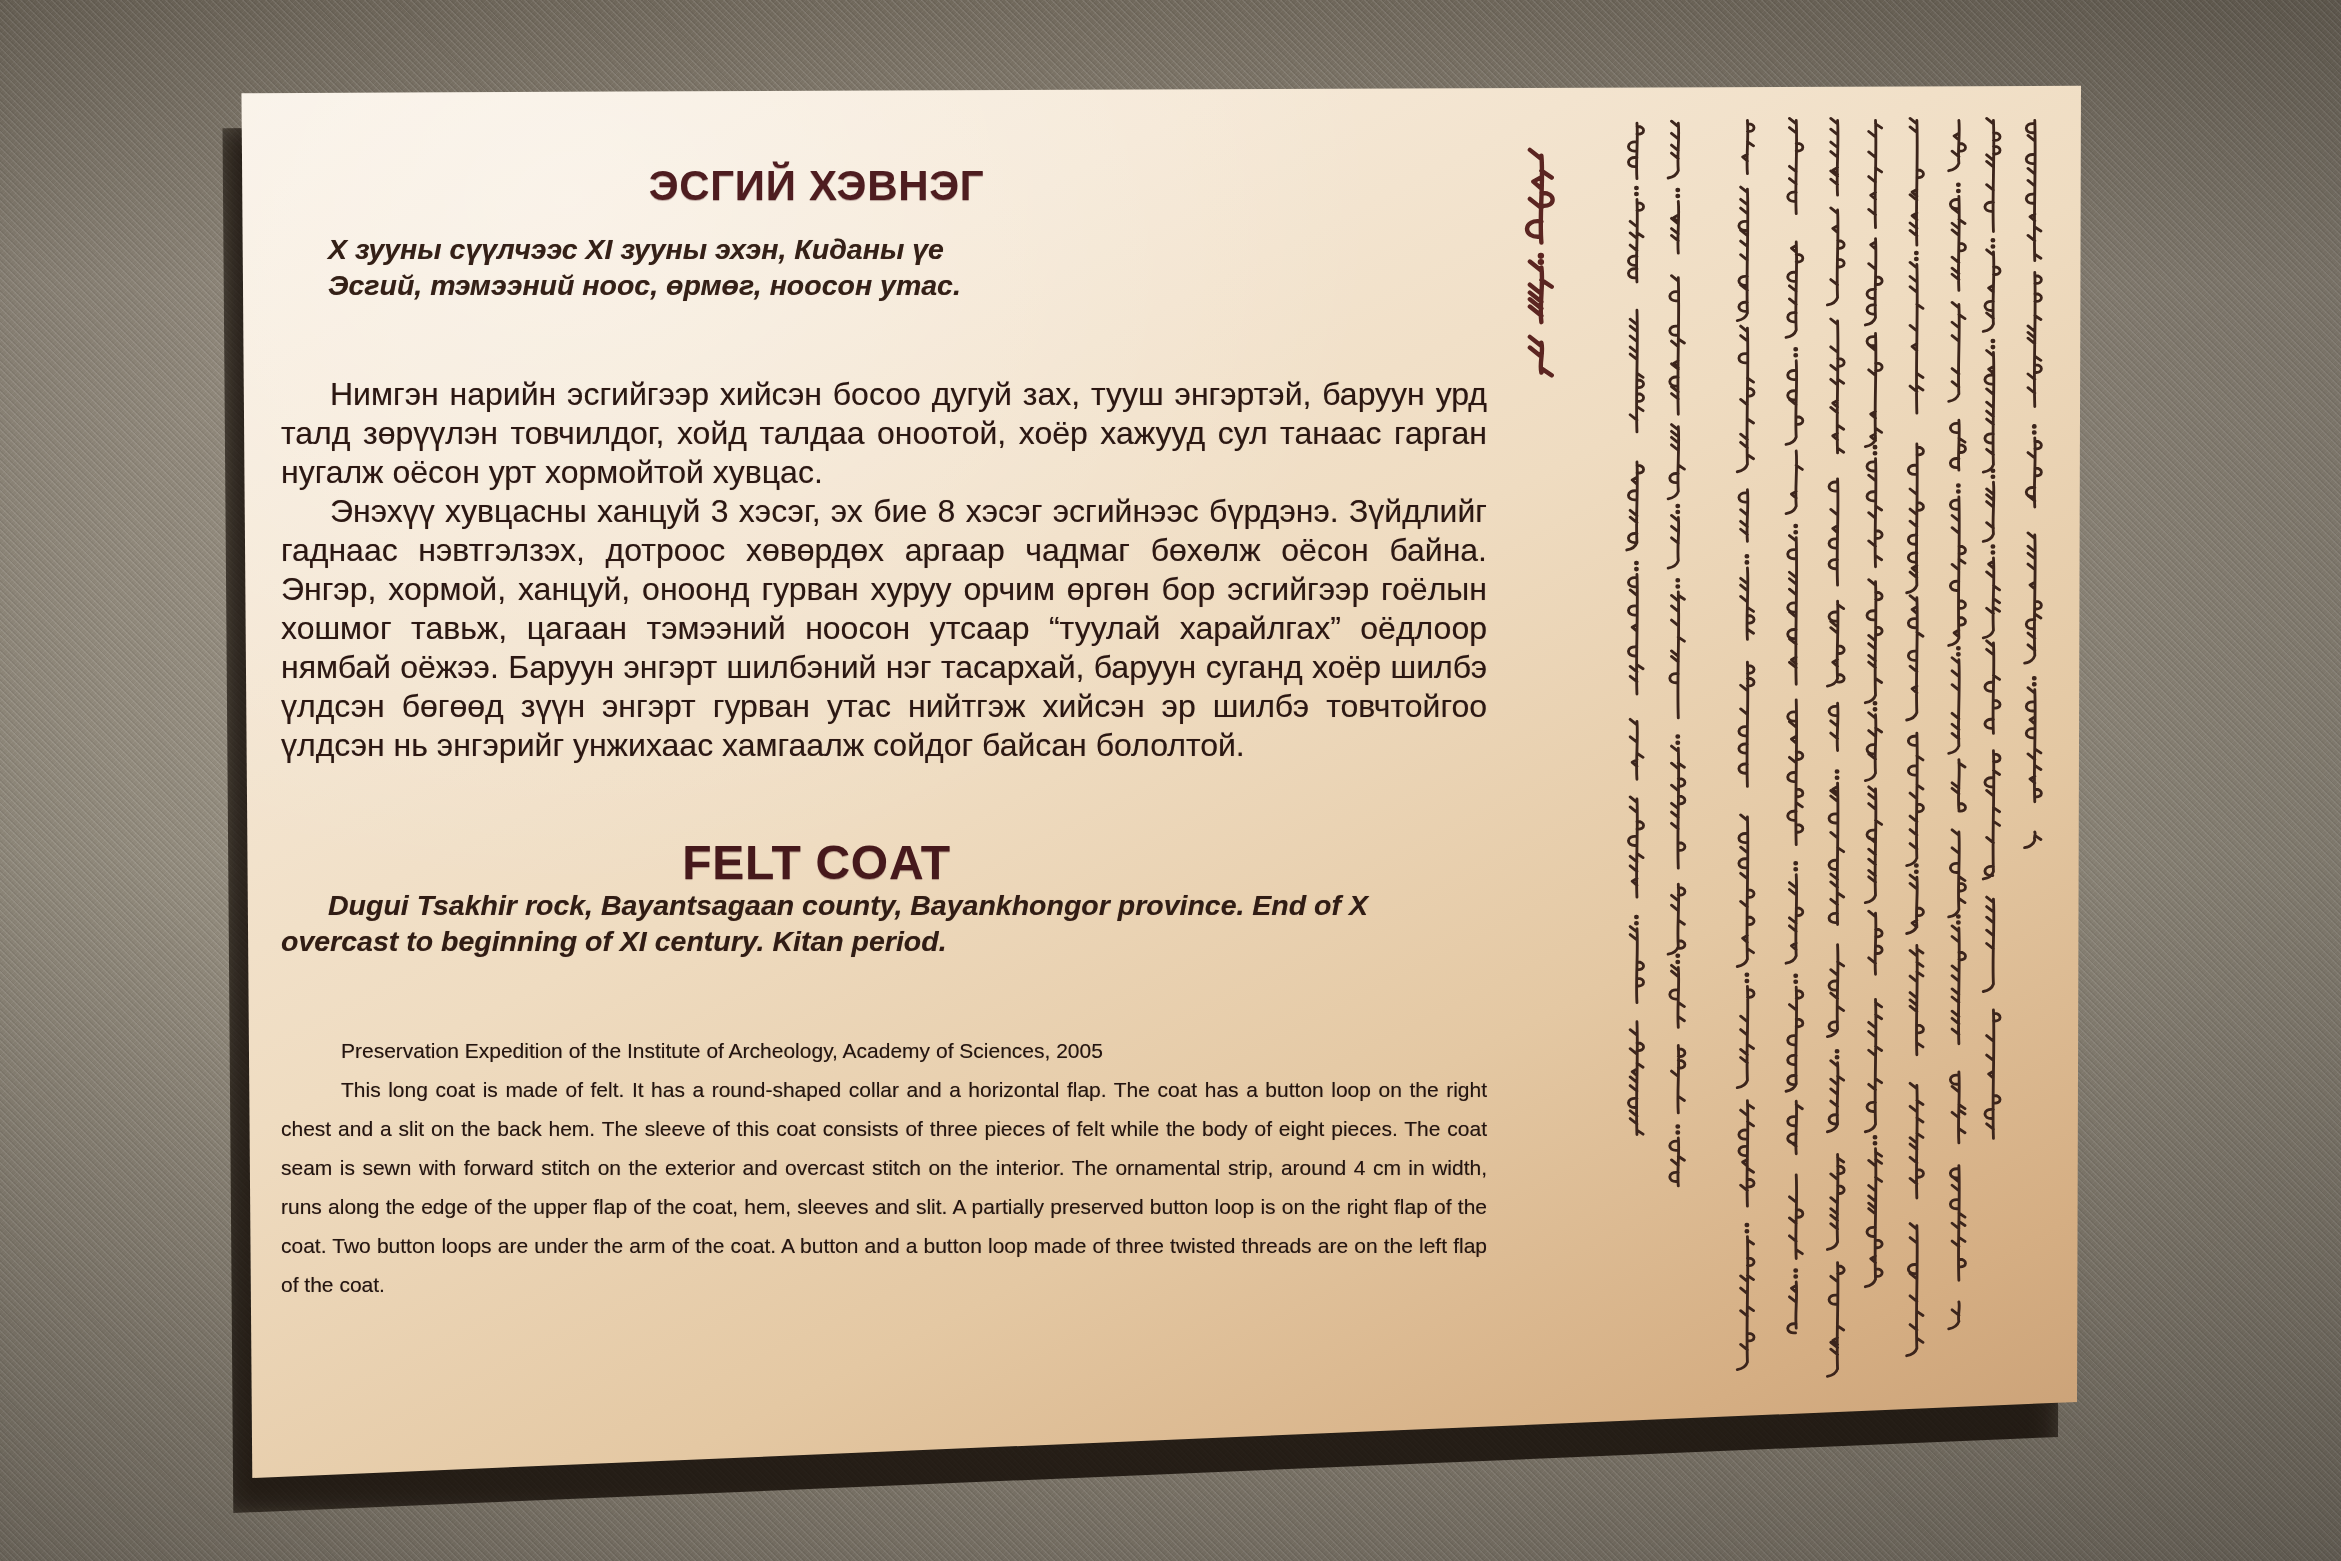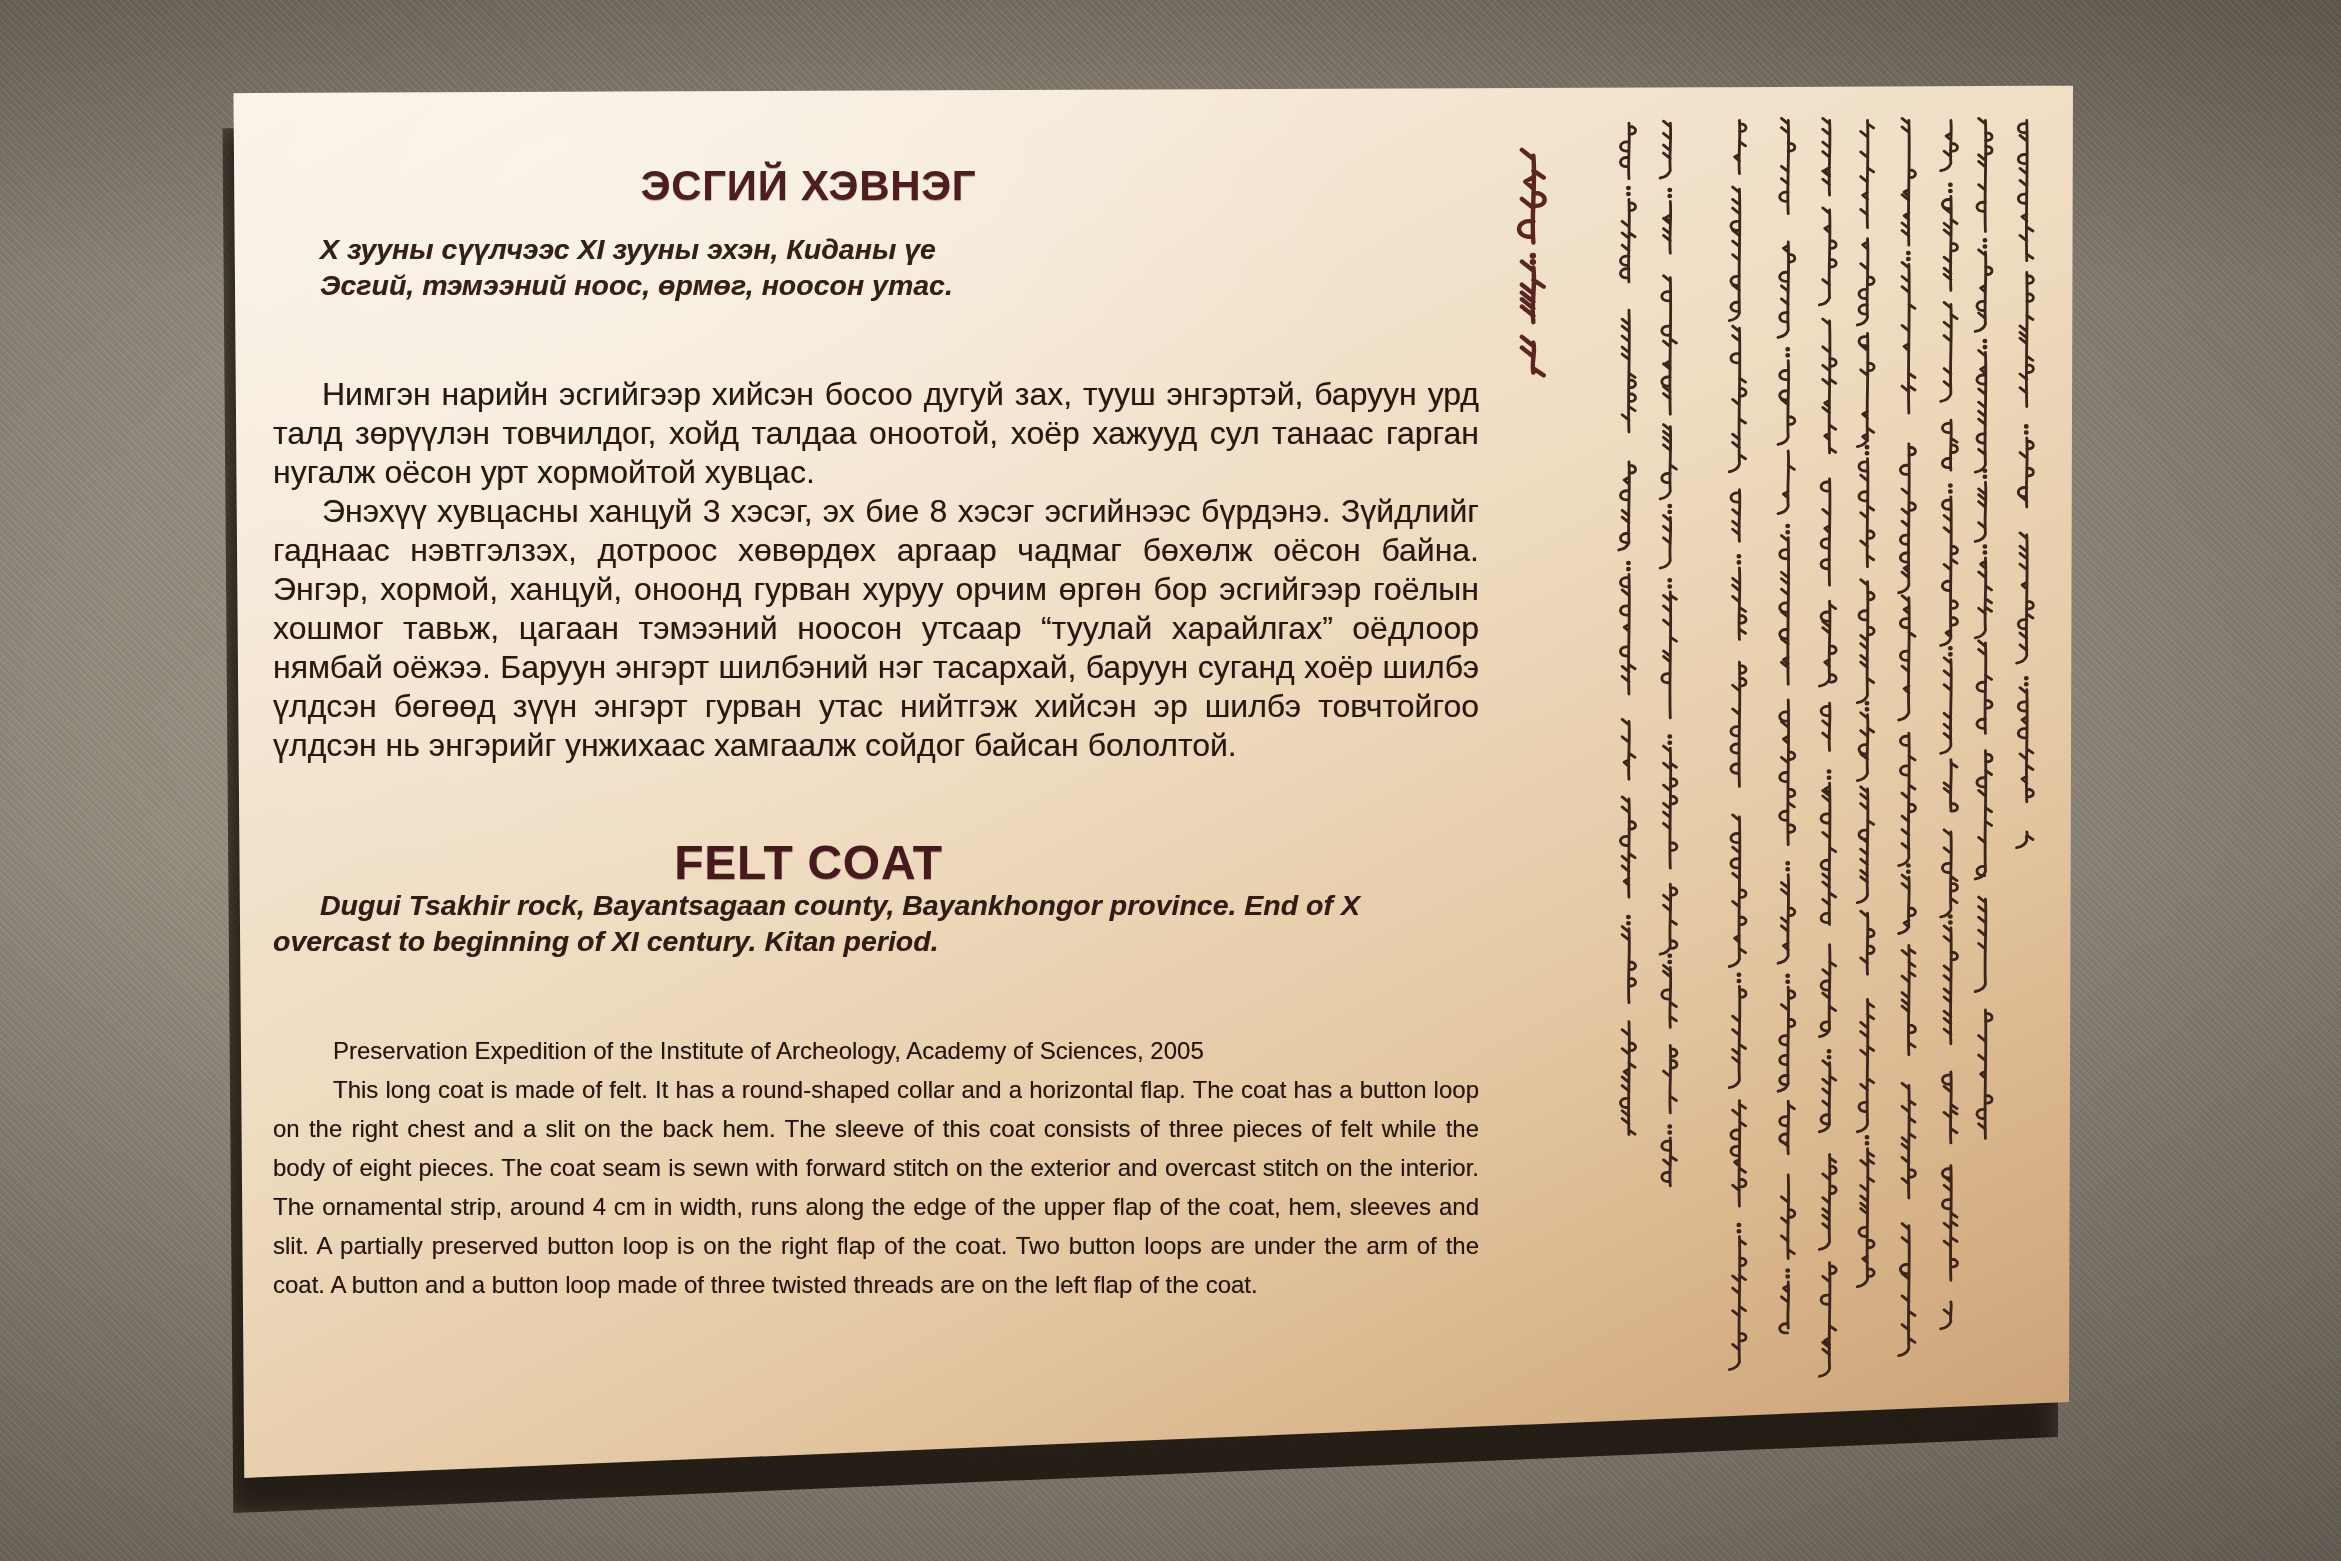--- a/index.html
+++ b/index.html
@@ -21,21 +21,21 @@
     background:radial-gradient(ellipse at 42% 42%, rgba(255,255,255,0.10) 0%, rgba(0,0,0,0) 45%, rgba(0,0,0,0.28) 100%);
   }
   .card-shadow{
     position:absolute;left:224px;top:81px;width:1857px;height:1410px;
     clip-path:polygon(9.5px 12.2px,1849px 4.7px,1845px 1321px,20.3px 1397px);
     background:rgba(18,11,5,0.82);
     transform:translate(-11px,35px);
     filter:blur(17.6px);
   }
   .card{
-    position:absolute;left:224px;top:81px;width:1857px;height:1410px;
+    position:absolute;left:232px;top:81px;width:1857px;height:1410px;
     clip-path:polygon(9.5px 12.2px,1849px 4.7px,1845px 1321px,20.3px 1397px);
     background:
       radial-gradient(ellipse at 18% 8%, rgba(255,255,255,0.35) 0%, rgba(255,255,255,0) 38%),
       linear-gradient(153deg,#f9f1e6 0%,#f5e8d6 22%,#efdcc1 45%,#e4c8a3 68%,#d5ae83 88%,#c89e74 100%);
   }
   .mn-title{
     position:absolute;top:81px;left:49px;width:1071px;
     text-align:center;font-size:42px;font-weight:bold;letter-spacing:0.7px;
     color:#4e1d20;text-shadow:0 0.7px 0.7px rgba(78,29,32,0.35);
   }
@@ -58,21 +58,21 @@
   }
   .en-subtitle{
     position:absolute;top:806px;left:49px;width:1186px;
     font-size:28.5px;font-style:italic;font-weight:bold;line-height:36px;
     color:#301c14;text-shadow:0 0 0.7px rgba(48,28,20,0.4);
   }
   .en-subtitle p{margin:0;text-indent:47px;}
   .en-subtitle p.flush{text-indent:47px;}
   .en-body{
     position:absolute;top:950px;left:49px;width:1206px;
-    font-size:24px;line-height:39px;text-align:justify;
+    font-size:21px;line-height:39px;text-align:justify;
     color:#241510;text-shadow:0 0 0.7px rgba(36,21,16,0.45);
   }
   .en-body p{margin:0;text-indent:60px;}
   .script-svg{position:absolute;left:0;top:0;width:1857px;height:1410px;}
 </style>
 </head>
 <body>
 
 <div class="wall"></div>
 <div class="vignette"></div>

